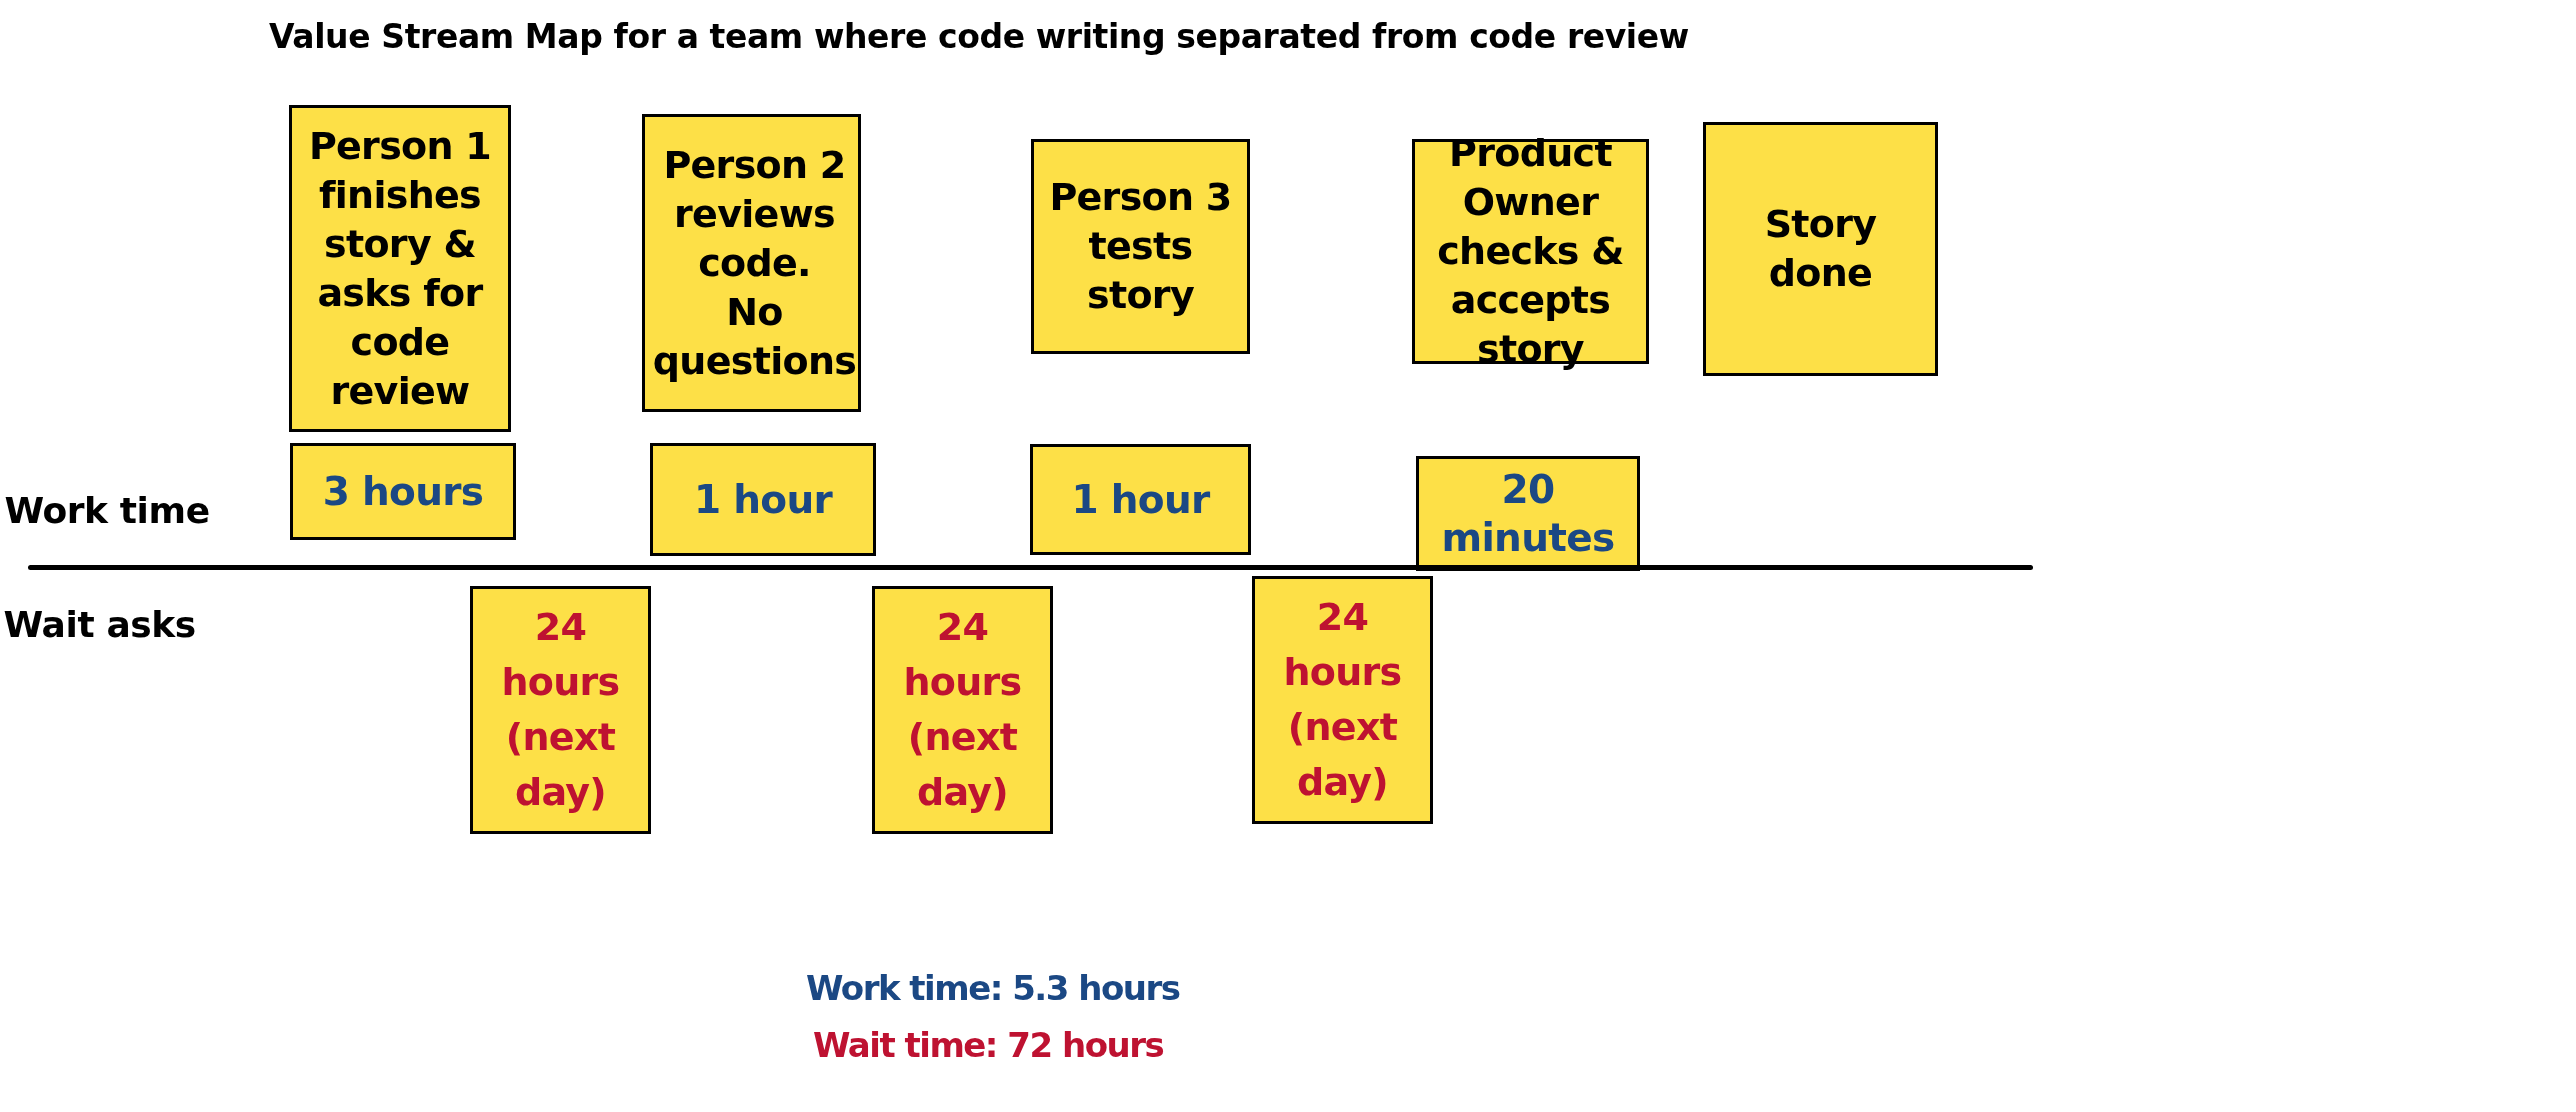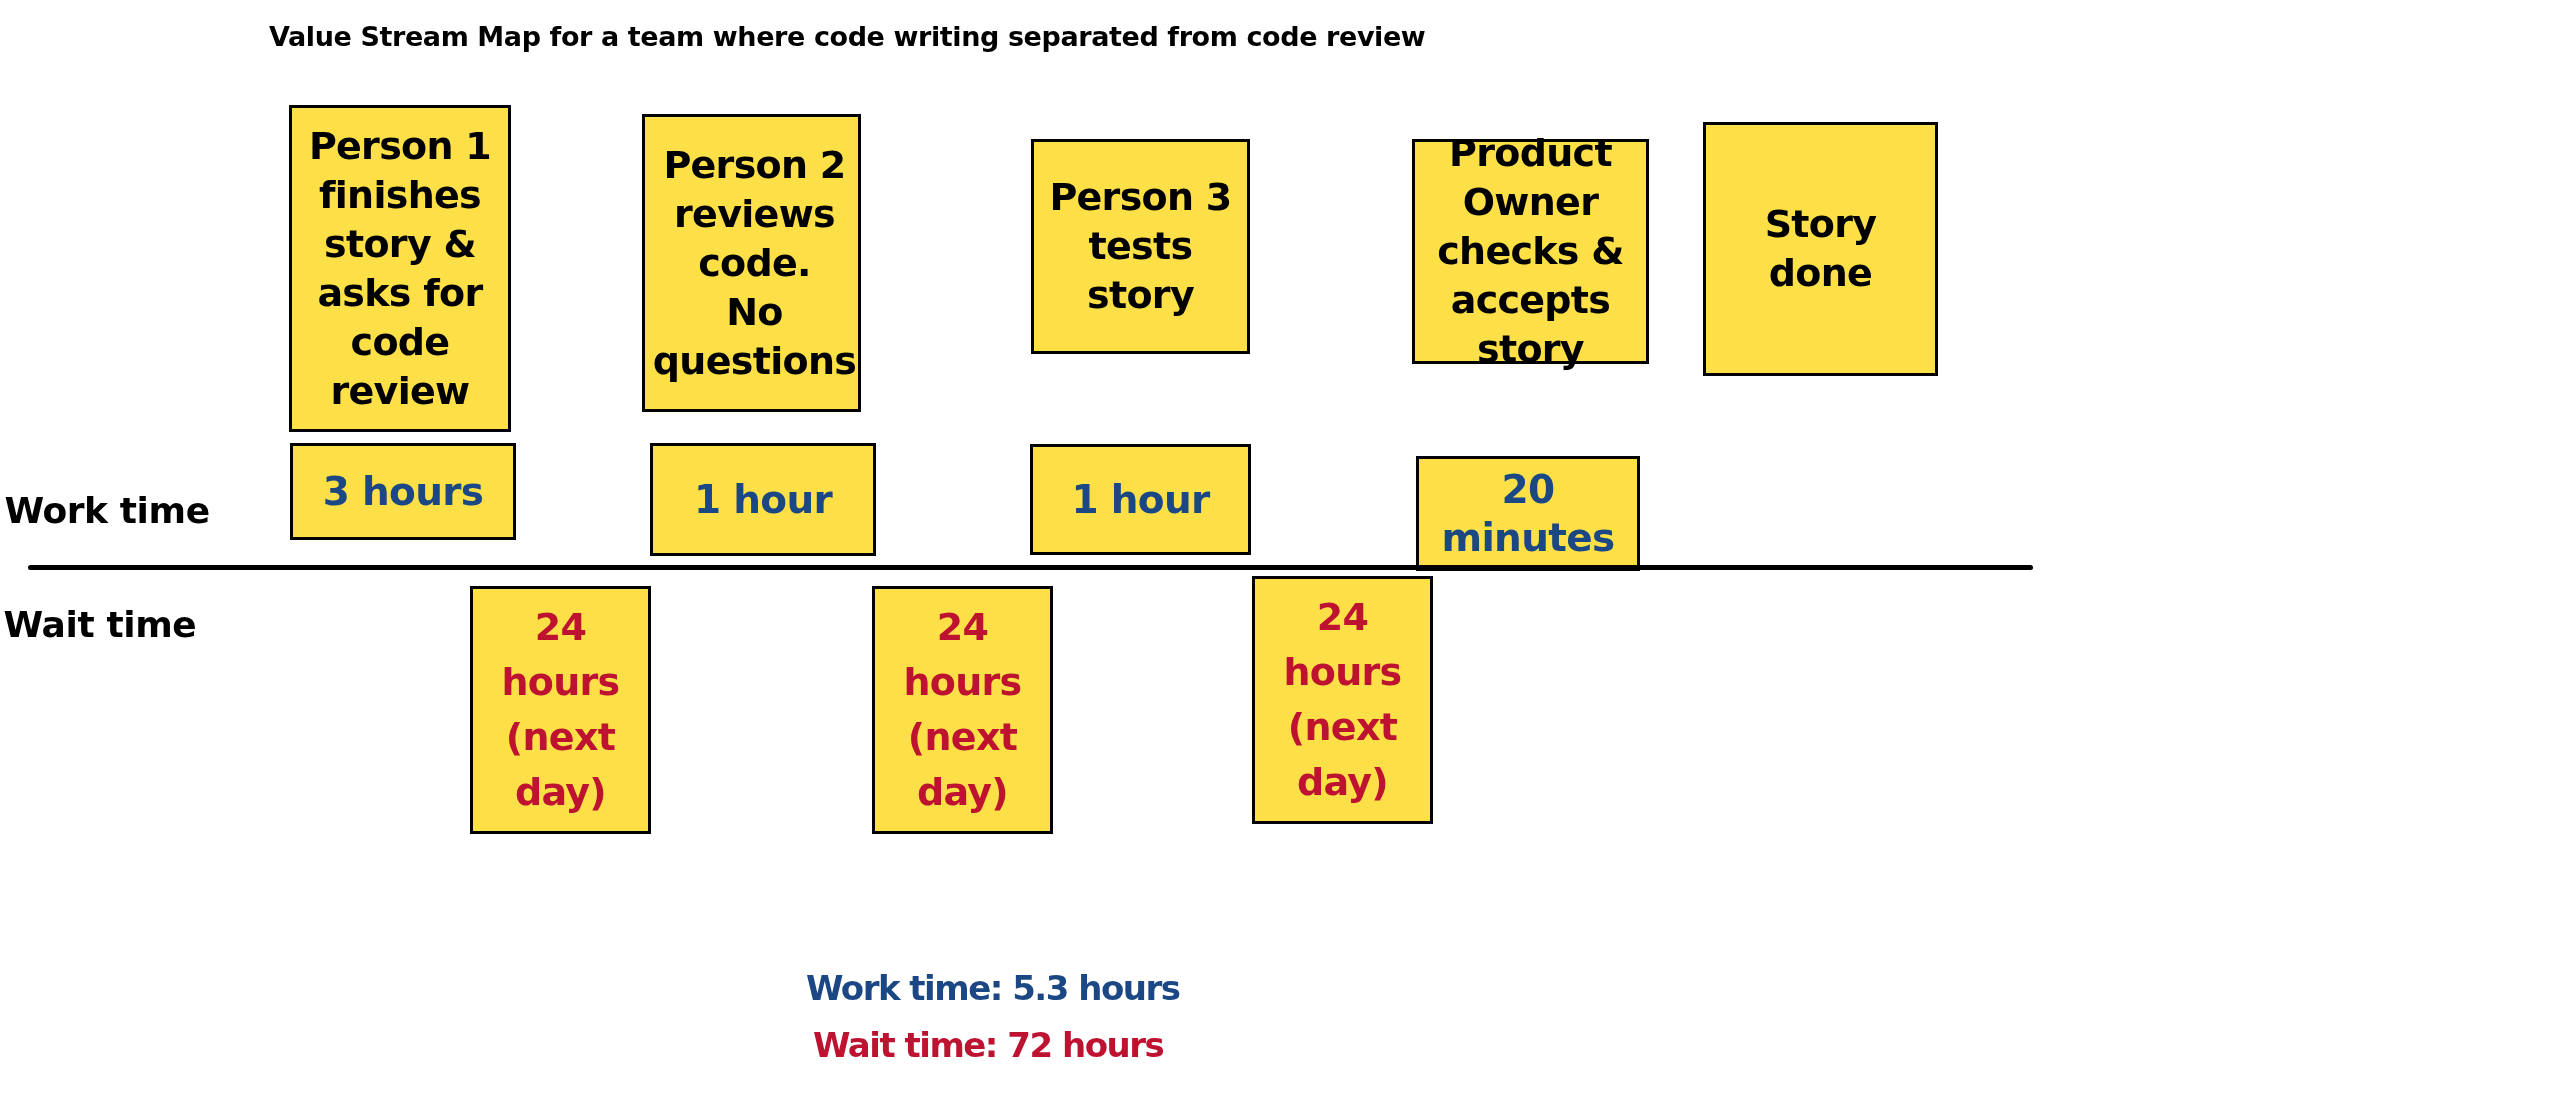--- a/index.html
+++ b/index.html
@@ -9,21 +9,21 @@
     width: 2576px;
     height: 1113px;
     font-family: "DejaVu Sans", sans-serif;
     font-weight: bold;
     color: #000;
     overflow: hidden;
   }
   .abs { position: absolute; }
   .title {
     left: 269px; top: 15.2px;
-    font-size: 27px;
+    font-size: 33px;
     line-height: 44px;
     letter-spacing: -0.4px;
     white-space: pre;
   }
   .box {
     position: absolute;
     border: 3.6px solid #000;
     background: #fde047;
     display: flex;
     align-items: center;
@@ -107,21 +107,21 @@
 <div class="row-label" style="left:4.4px; top:488px;">Work time</div>
 
 <div class="box work-box" style="left:290px; top:443px; width:226px; height:97px;">3 hours</div>
 <div class="box work-box" style="left:650px; top:443px; width:226px; height:113px;">1 hour</div>
 <div class="box work-box" style="left:1030px; top:444px; width:221px; height:111px;">1 hour</div>
 <div class="box work-box" style="left:1416px; top:456px; width:224px; height:115px;">20
 minutes</div>
 
 <div class="timeline"></div>
 
-<div class="row-label" style="left:3.6px; top:602px;">Wait time</div>
+<div class="row-label" style="left:3.6px; top:602px;">Wait asks</div>
 
 <div class="box wait-box" style="left:470px; top:586px; width:181px; height:248px;">24
 hours
 (next
 day)</div>
 <div class="box wait-box" style="left:872px; top:586px; width:181px; height:248px;">24
 hours
 (next
 day)</div>
 <div class="box wait-box" style="left:1252px; top:576px; width:181px; height:248px;">24

